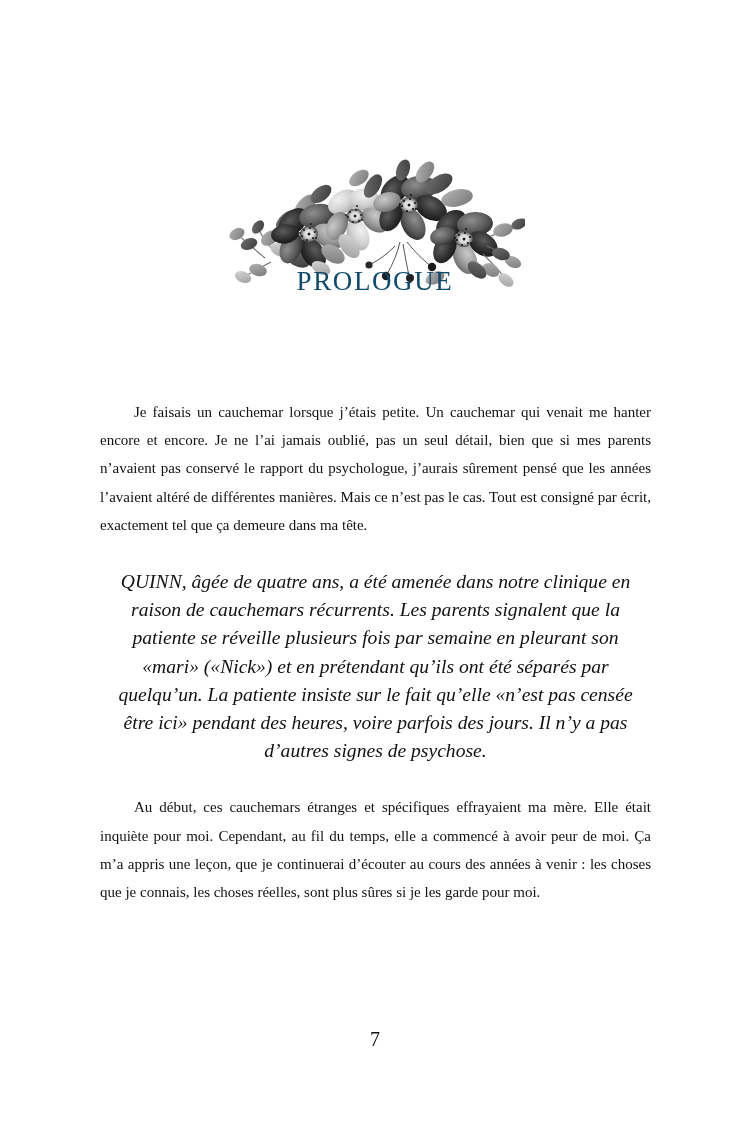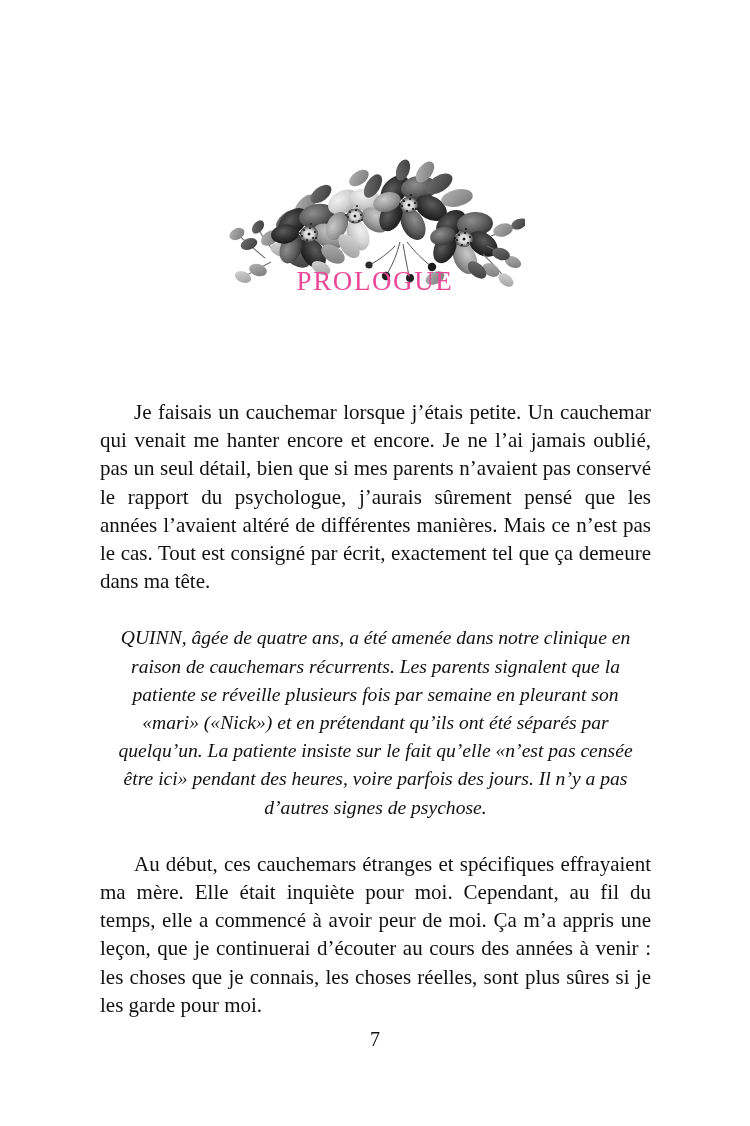--- a/index.html
+++ b/index.html
@@ -43,35 +43,35 @@
 
   .chapter-title {
     position: absolute;
     left: 0;
     top: 118px;
     width: 300px;
     text-align: center;
     font-family: "Liberation Serif", "DejaVu Serif", serif;
     font-size: 27px;
     letter-spacing: 1.6px;
-    color: #ec4899;
+    color: #0c4a6e;
     line-height: 1;
   }
 
   
   .content {
     position: absolute;
     left: 100px;
     top: 398px;
     width: 551px;
   }
 
   p.body-par {
     margin: 0;
-    font-size: 21px;
+    font-size: 15px;
     line-height: 28.2px;
     text-align: justify;
     text-indent: 34px;
     hyphens: none;
     -webkit-hyphens: none;
   }
 
   .quote-block {
     margin: 29px 0 28px 0;
     padding: 0 6px;

